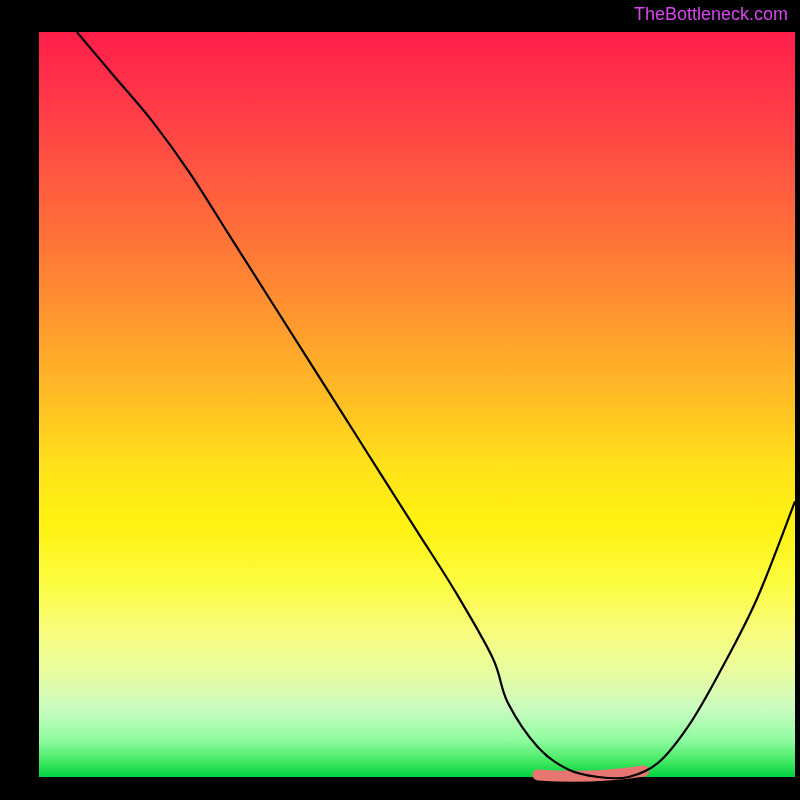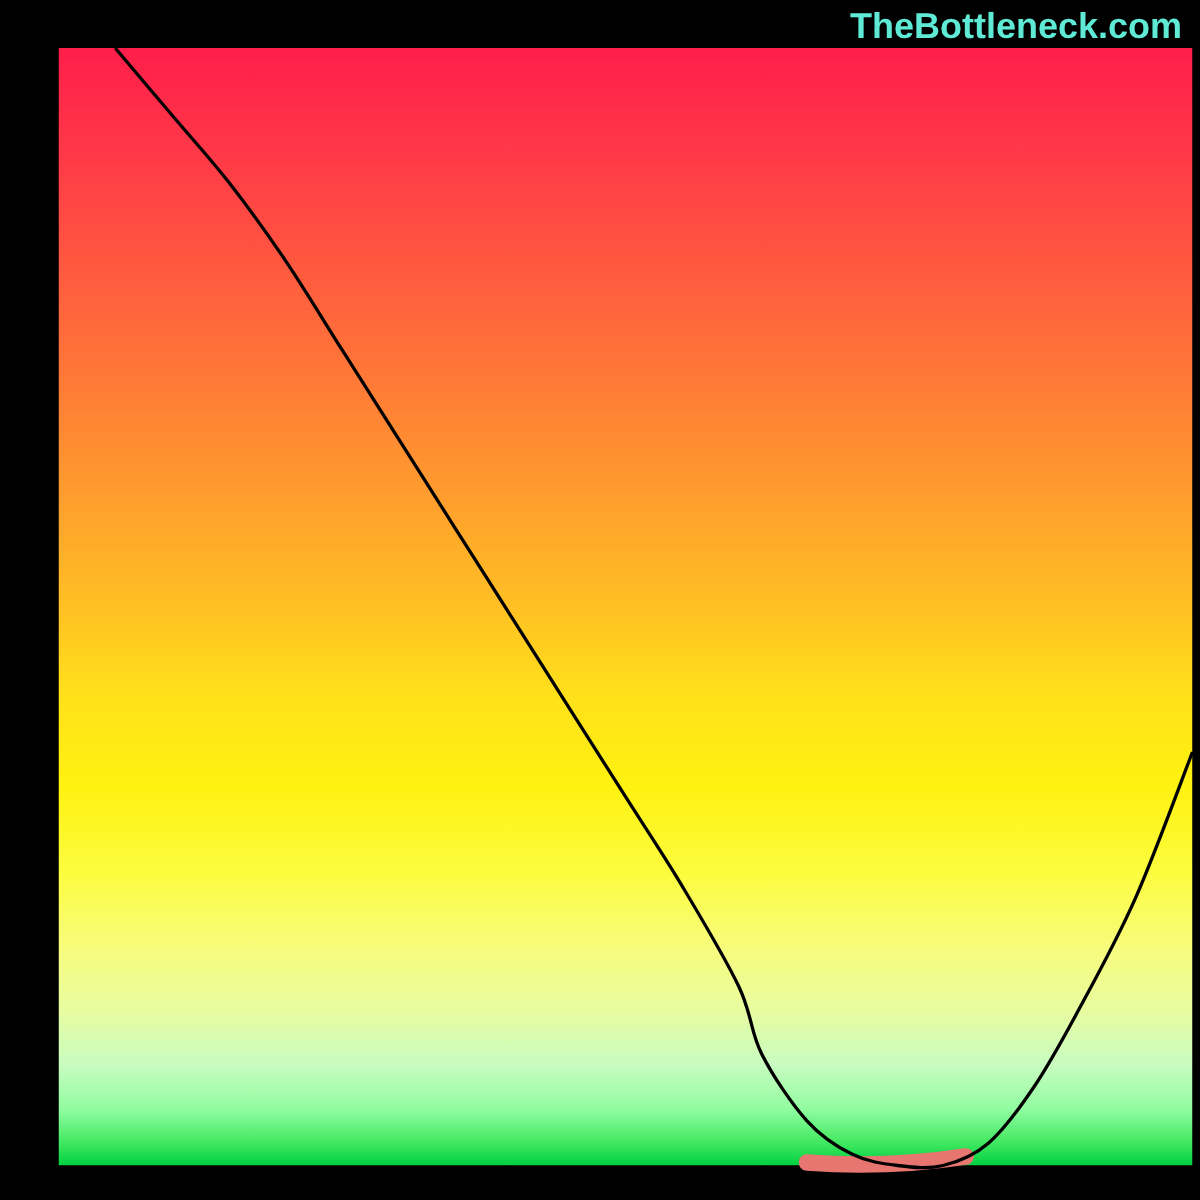--- a/index.html
+++ b/index.html
@@ -16,21 +16,21 @@
       #fff210 66%,
       #fcfc40 74%,
       #f8fc78 80%,
       #e8fca0 86%,
       #c8fcc0 91%,
       #90fca0 95%,
       #40e860 98%,
       #00d040 100%);
   }
   .black-border { position: absolute; background: #000; }
-  .watermark { position: absolute; top: 4px; right: 12px; color: #5eead4; font-size: 24px; font-weight: 700; z-index: 10; }
+  .watermark { position: absolute; top: 4px; right: 12px; color: #d946ef; font-size: 18px; font-weight: 400; z-index: 10; }
   svg.curve { position: absolute; top: 0; left: 0; z-index: 5; }
   .pink-segment { stroke: #e77570; stroke-width: 11; stroke-linecap: round; fill: none; }
   .black-curve { stroke: #000; stroke-width: 2.2; fill: none; }
 </style>
 </head>
 <body>
 
 <div class="chart-container">
 
   <div class="gradient-area" style="left:39px; top:32px; width:756px; height:745px;"></div>

